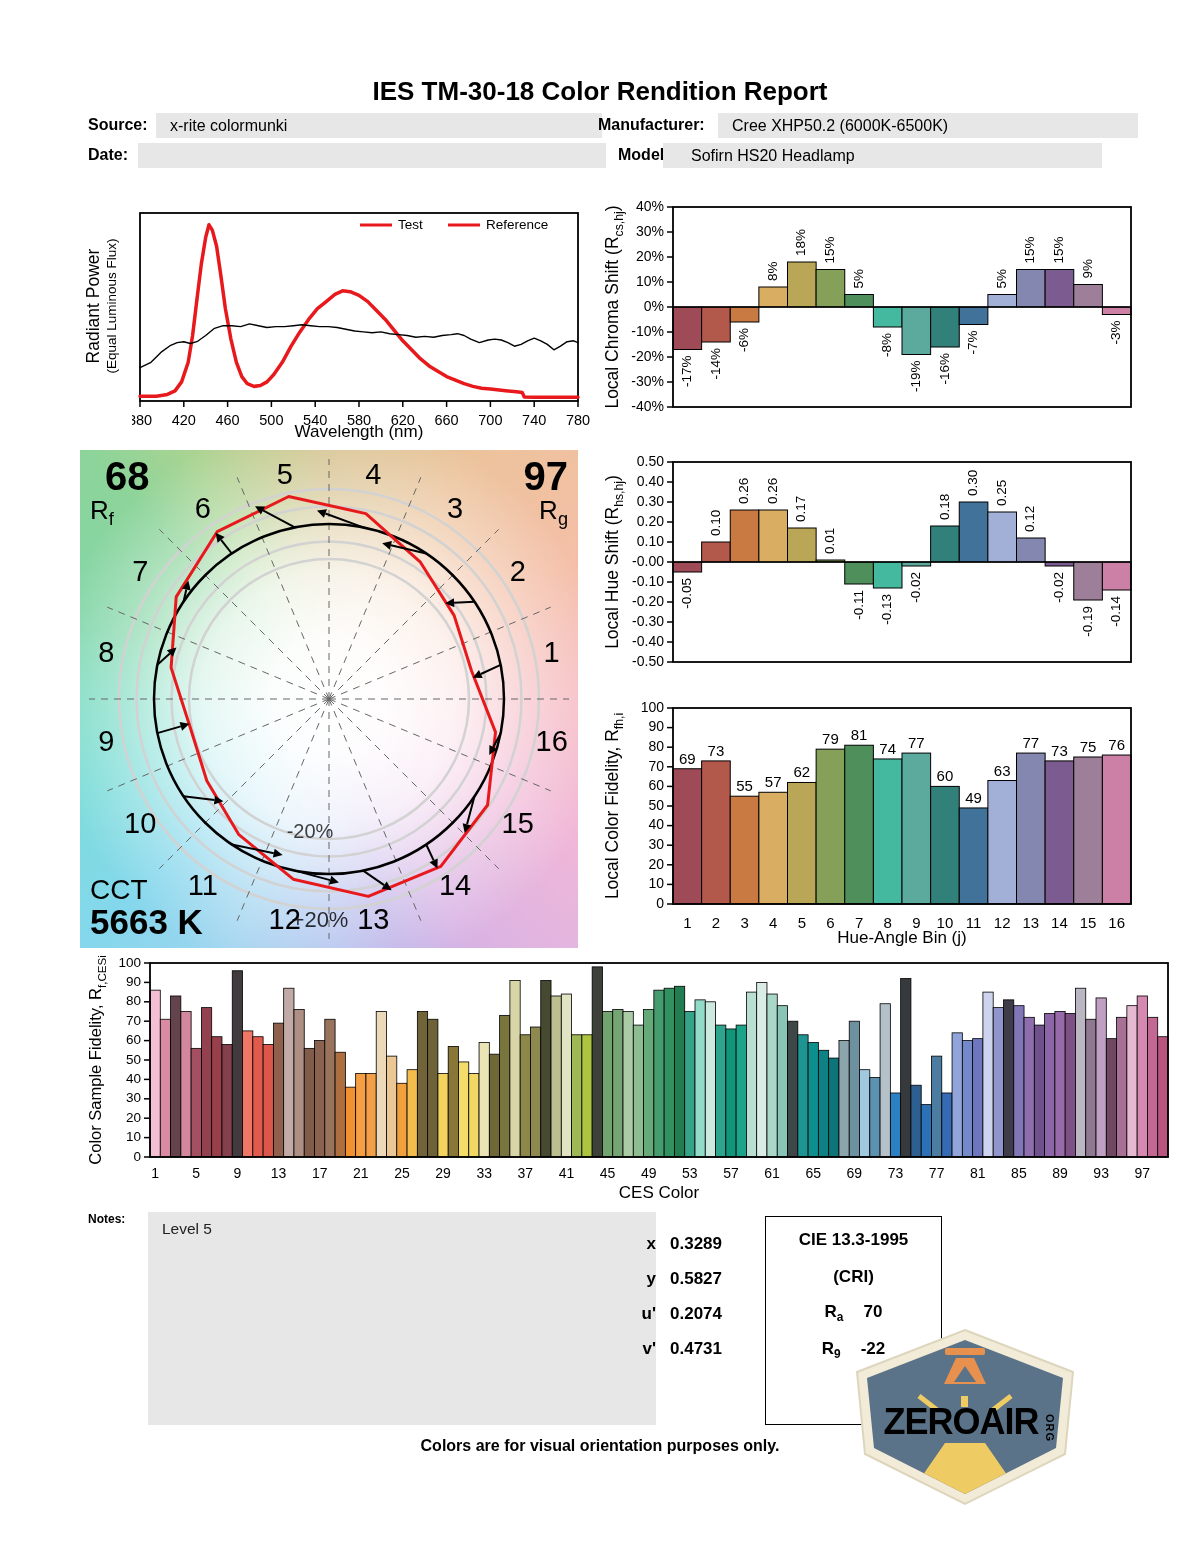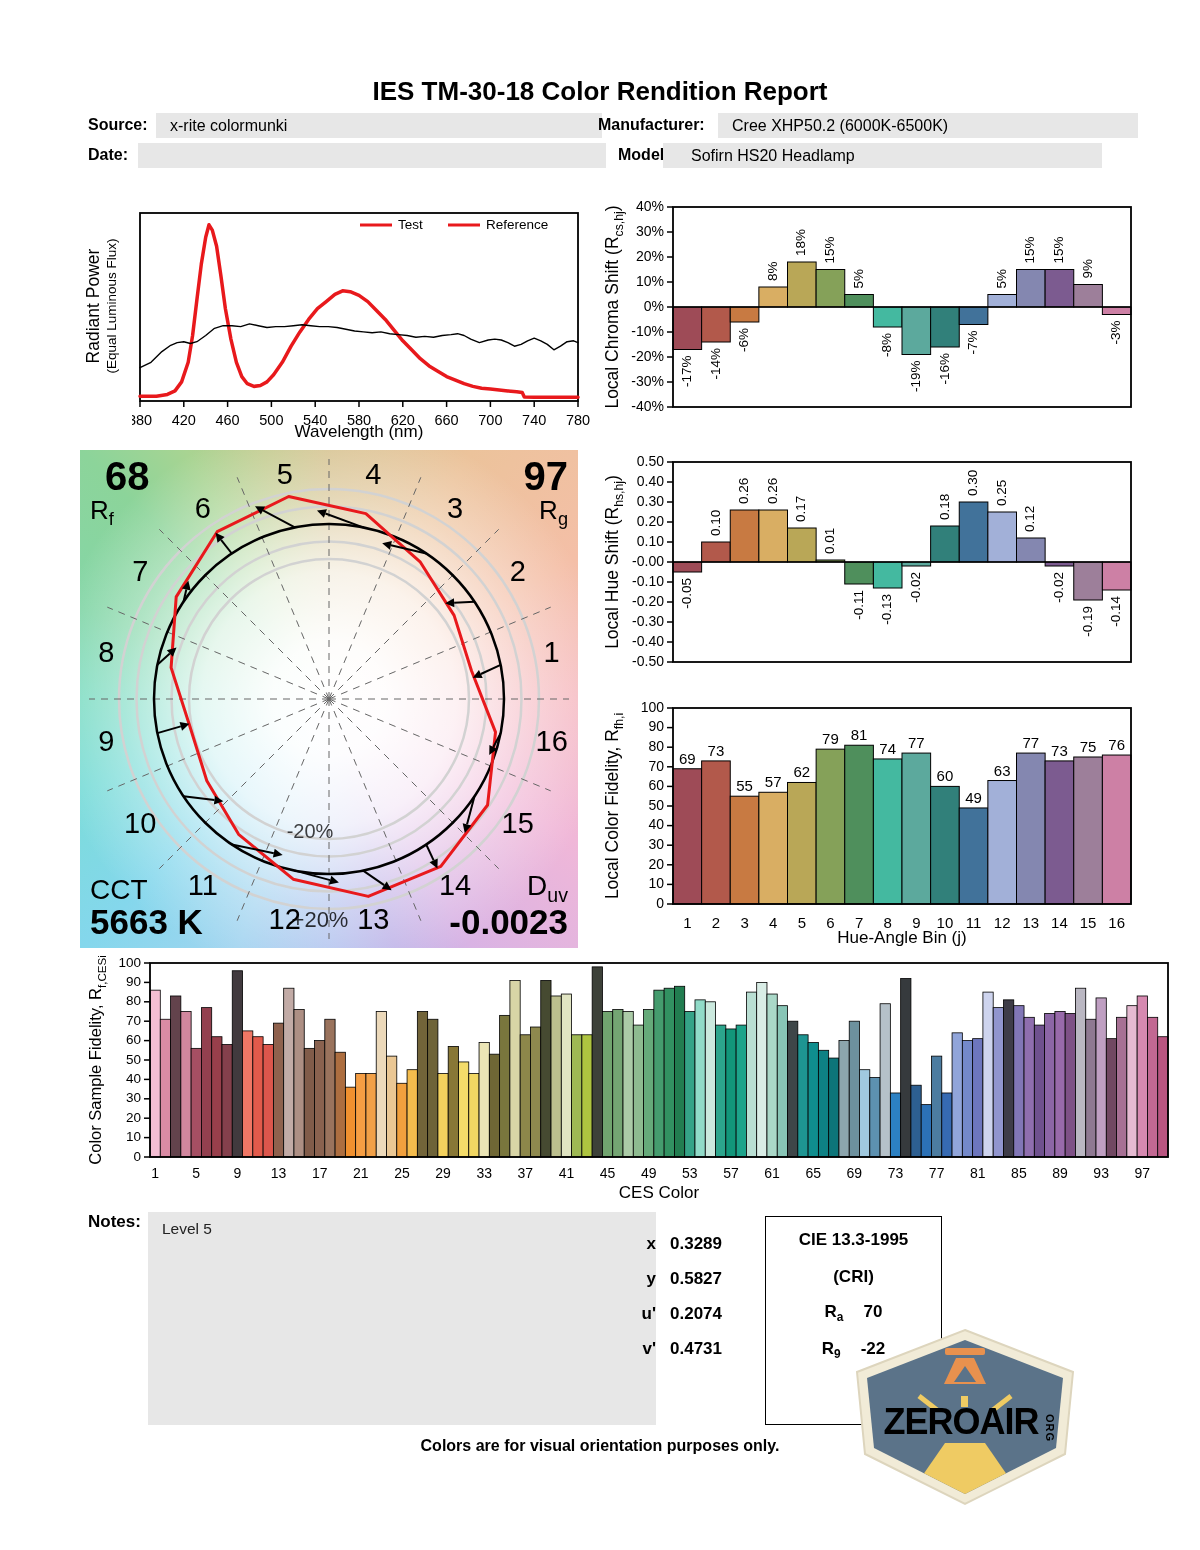--- a/index.html
+++ b/index.html
@@ -26,21 +26,21 @@
   .cvg svg{position:absolute;inset:0;}
   .corner{position:absolute;line-height:1.02;}
   .corner .big{font-size:40px;font-weight:bold;margin-left:15px;}
   .corner .mid{font-size:26px;}
   .corner .cct-l{font-size:28px;}
   .corner .cct-v{font-size:35px;font-weight:bold;}
   .tl{left:10px;top:6px;}
   .tr{right:10px;top:6px;text-align:right;}
   .bl{left:10px;bottom:8px;}
   .br{right:10px;bottom:8px;text-align:right;}
-  .notes-label{position:absolute;left:88px;top:1212px;font-weight:bold;font-size:17px;}
+  .notes-label{position:absolute;left:88px;top:1212px;font-weight:bold;font-size:12px;}
   .notes-box{position:absolute;left:148px;top:1212px;width:508px;height:213px;background:#e7e7e7;box-sizing:border-box;padding:8px 14px;font-size:15.5px;color:#222;}
   .chrom{position:absolute;left:628px;top:1234px;font-size:17px;font-weight:bold;}
   .chrom .row{display:flex;margin-bottom:15px;}
   .chrom .lab{width:28px;text-align:right;margin-right:14px;}
   .ciebox{position:absolute;left:765px;top:1216px;width:177px;height:209px;border:1.5px solid #000;box-sizing:border-box;text-align:center;}
   .ciebox .t{font-size:17px;font-weight:bold;margin-top:13px;}
   .ciebox .s{font-size:17px;font-weight:bold;margin-top:17px;}
   .ciebox .r{font-size:17px;font-weight:bold;margin-top:15px;display:flex;justify-content:center;gap:20px;}
   sub{font-size:70%;}
   .logo{position:absolute;left:845px;top:1328px;width:240px;height:180px;z-index:5;}
@@ -385,24 +385,20 @@
       <div class="big">68</div>
       <div class="mid"><span>R</span><sub>f</sub></div>
     </div>
     <div class="corner tr">
       <div class="big">97</div>
       <div class="mid"><span>R</span><sub>g</sub></div>
     </div>
     <div class="corner bl">
       <div class="cct-l">CCT</div>
       <div class="cct-v">5663 K</div>
-    </div>
-    <div class="corner br">
-      <div class="cct-l"><span>D</span><sub>uv</sub></div>
-      <div class="cct-v">-0.0023</div>
     </div>
   </div>
 
   <div id="ces" class="mount" style="left:106px;top:955px;">
       <svg width="1090" height="240" viewBox="0 0 1090 240">
         <rect x="44" y="35.16" width="10.282828282828282" height="166.84" fill="#f4bed3" stroke="#000" stroke-width="0.8"></rect>
         <rect x="54.282828282828284" y="64.25999999999999" width="10.282828282828282" height="137.74" fill="#da8ba4" stroke="#000" stroke-width="0.8"></rect>
         <rect x="64.56565656565657" y="40.98" width="10.282828282828282" height="161.02" fill="#63434c" stroke="#000" stroke-width="0.8"></rect>
         <rect x="74.84848484848484" y="56.5" width="10.282828282828282" height="145.5" fill="#d2879e" stroke="#000" stroke-width="0.8"></rect>
         <rect x="85.13131313131314" y="93.36" width="10.282828282828282" height="108.64" fill="#a54f63" stroke="#000" stroke-width="0.8"></rect>

